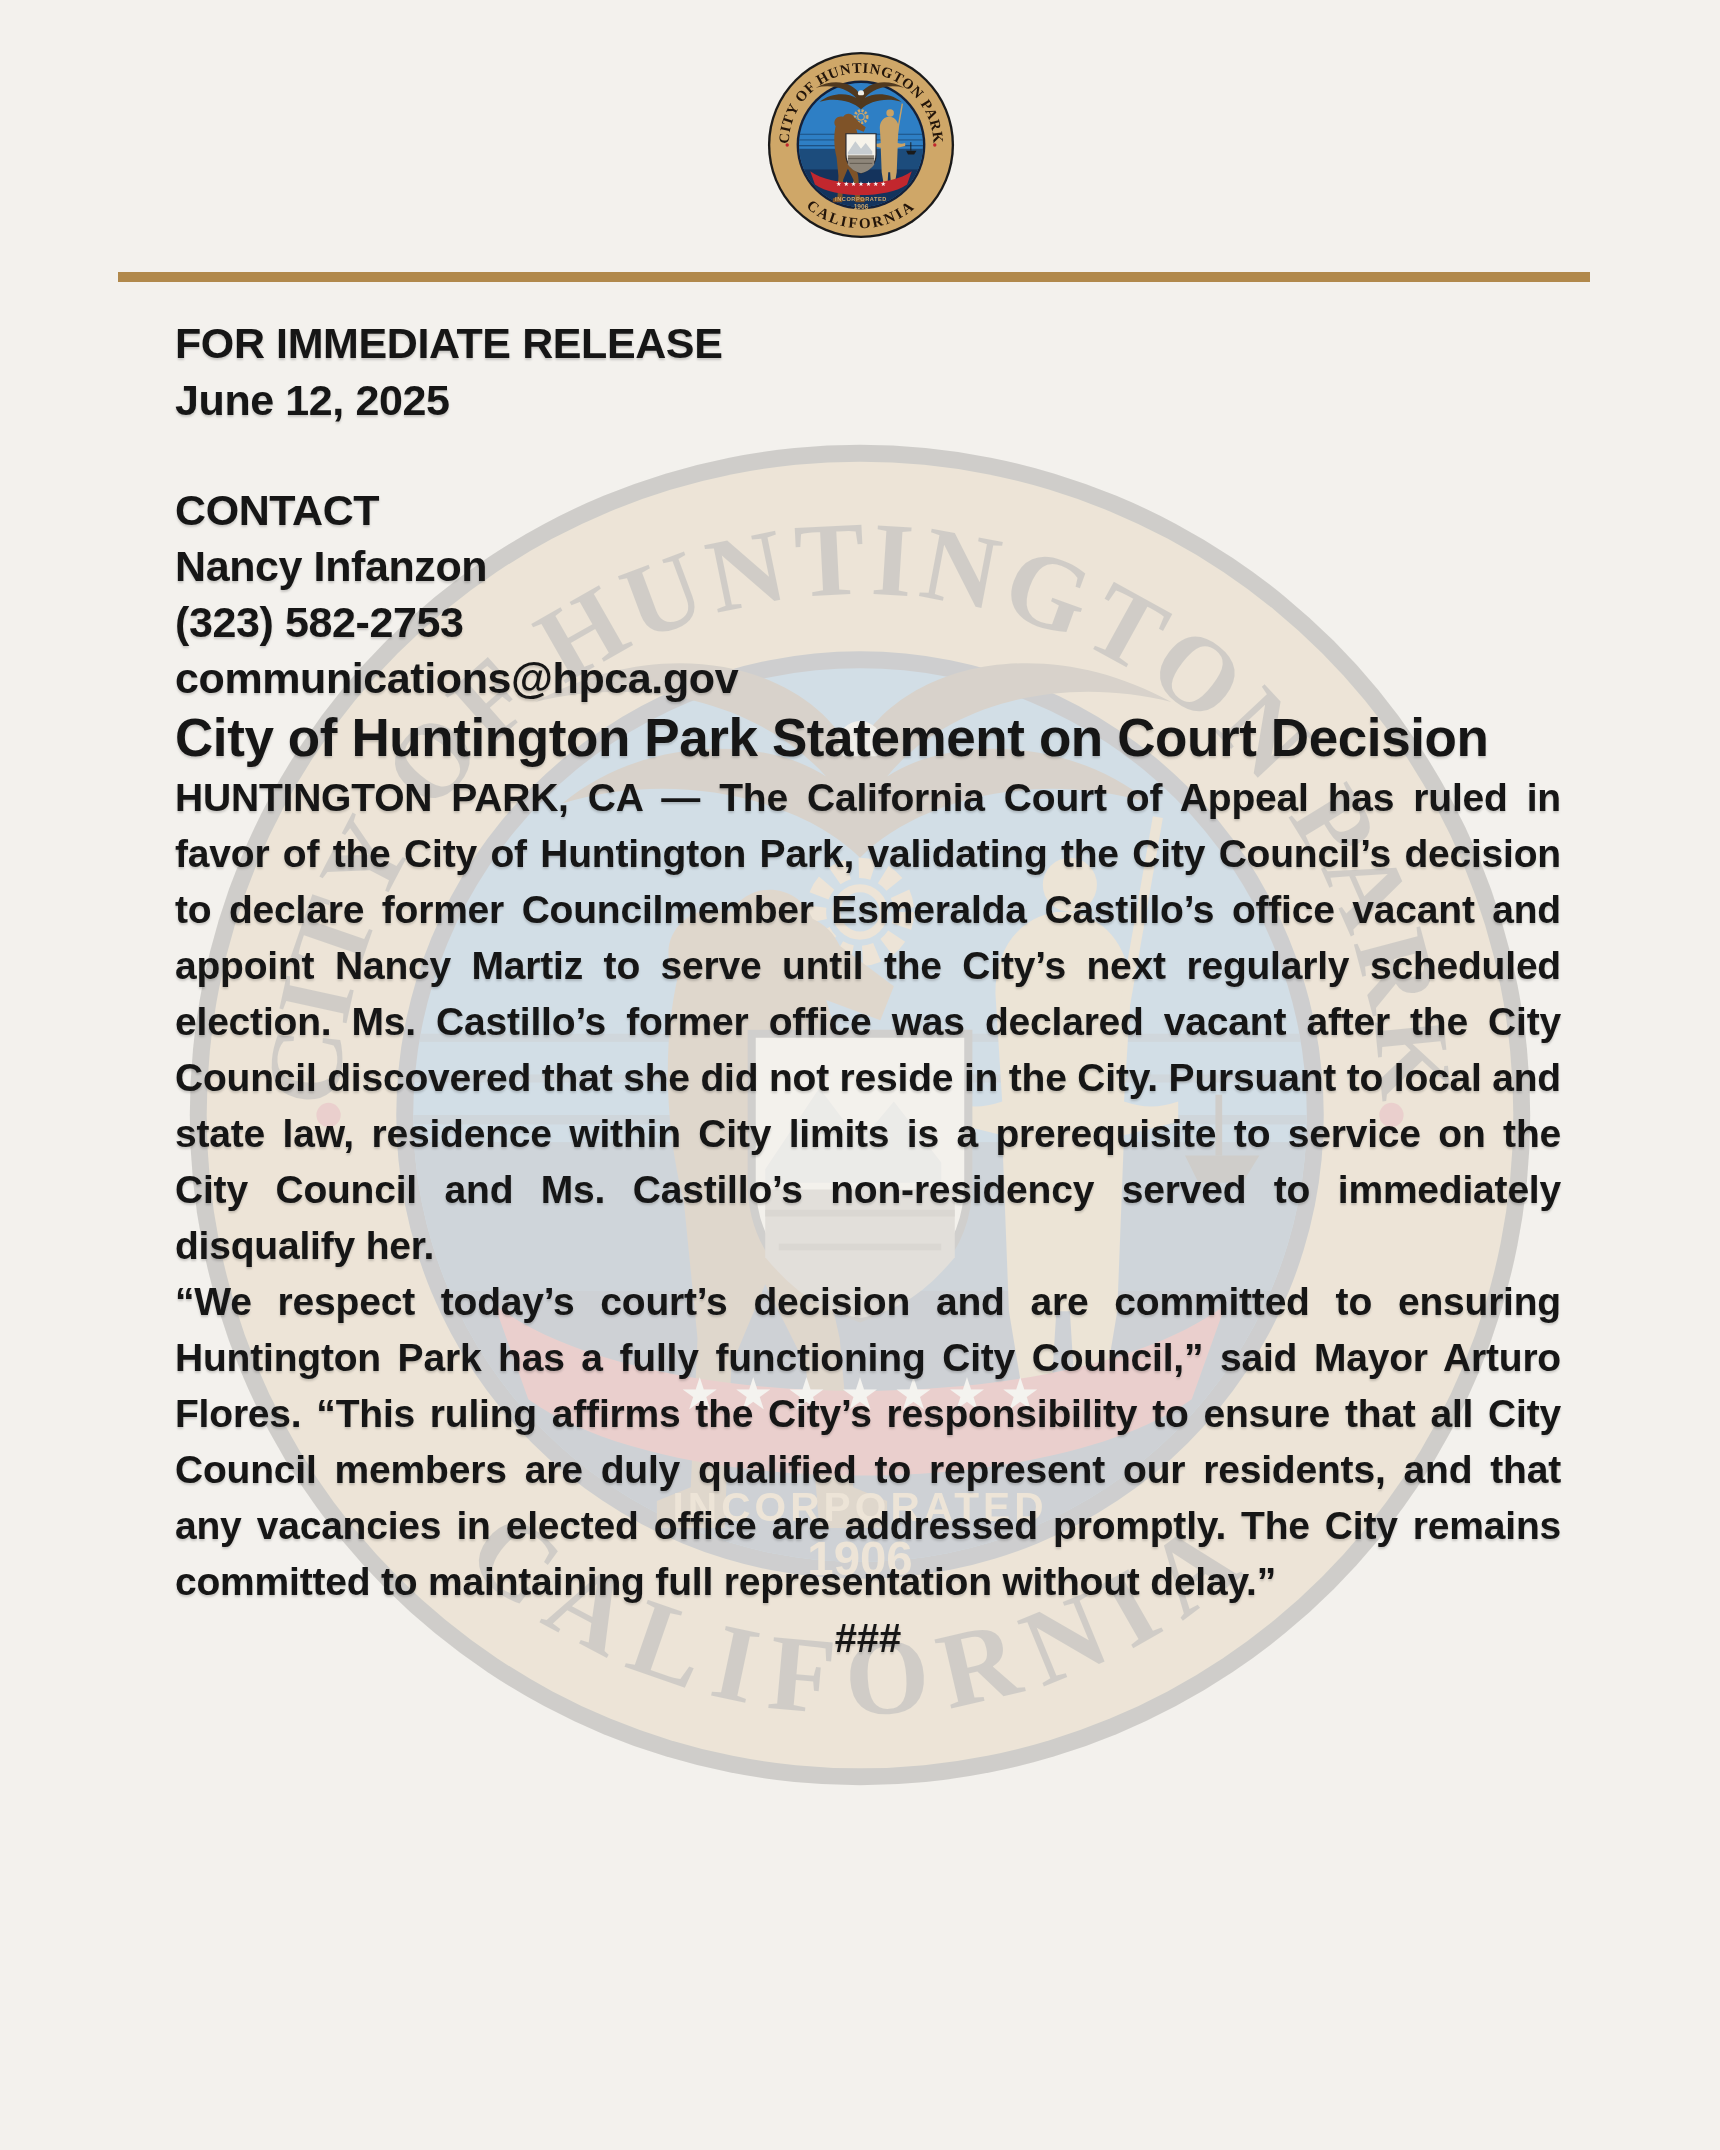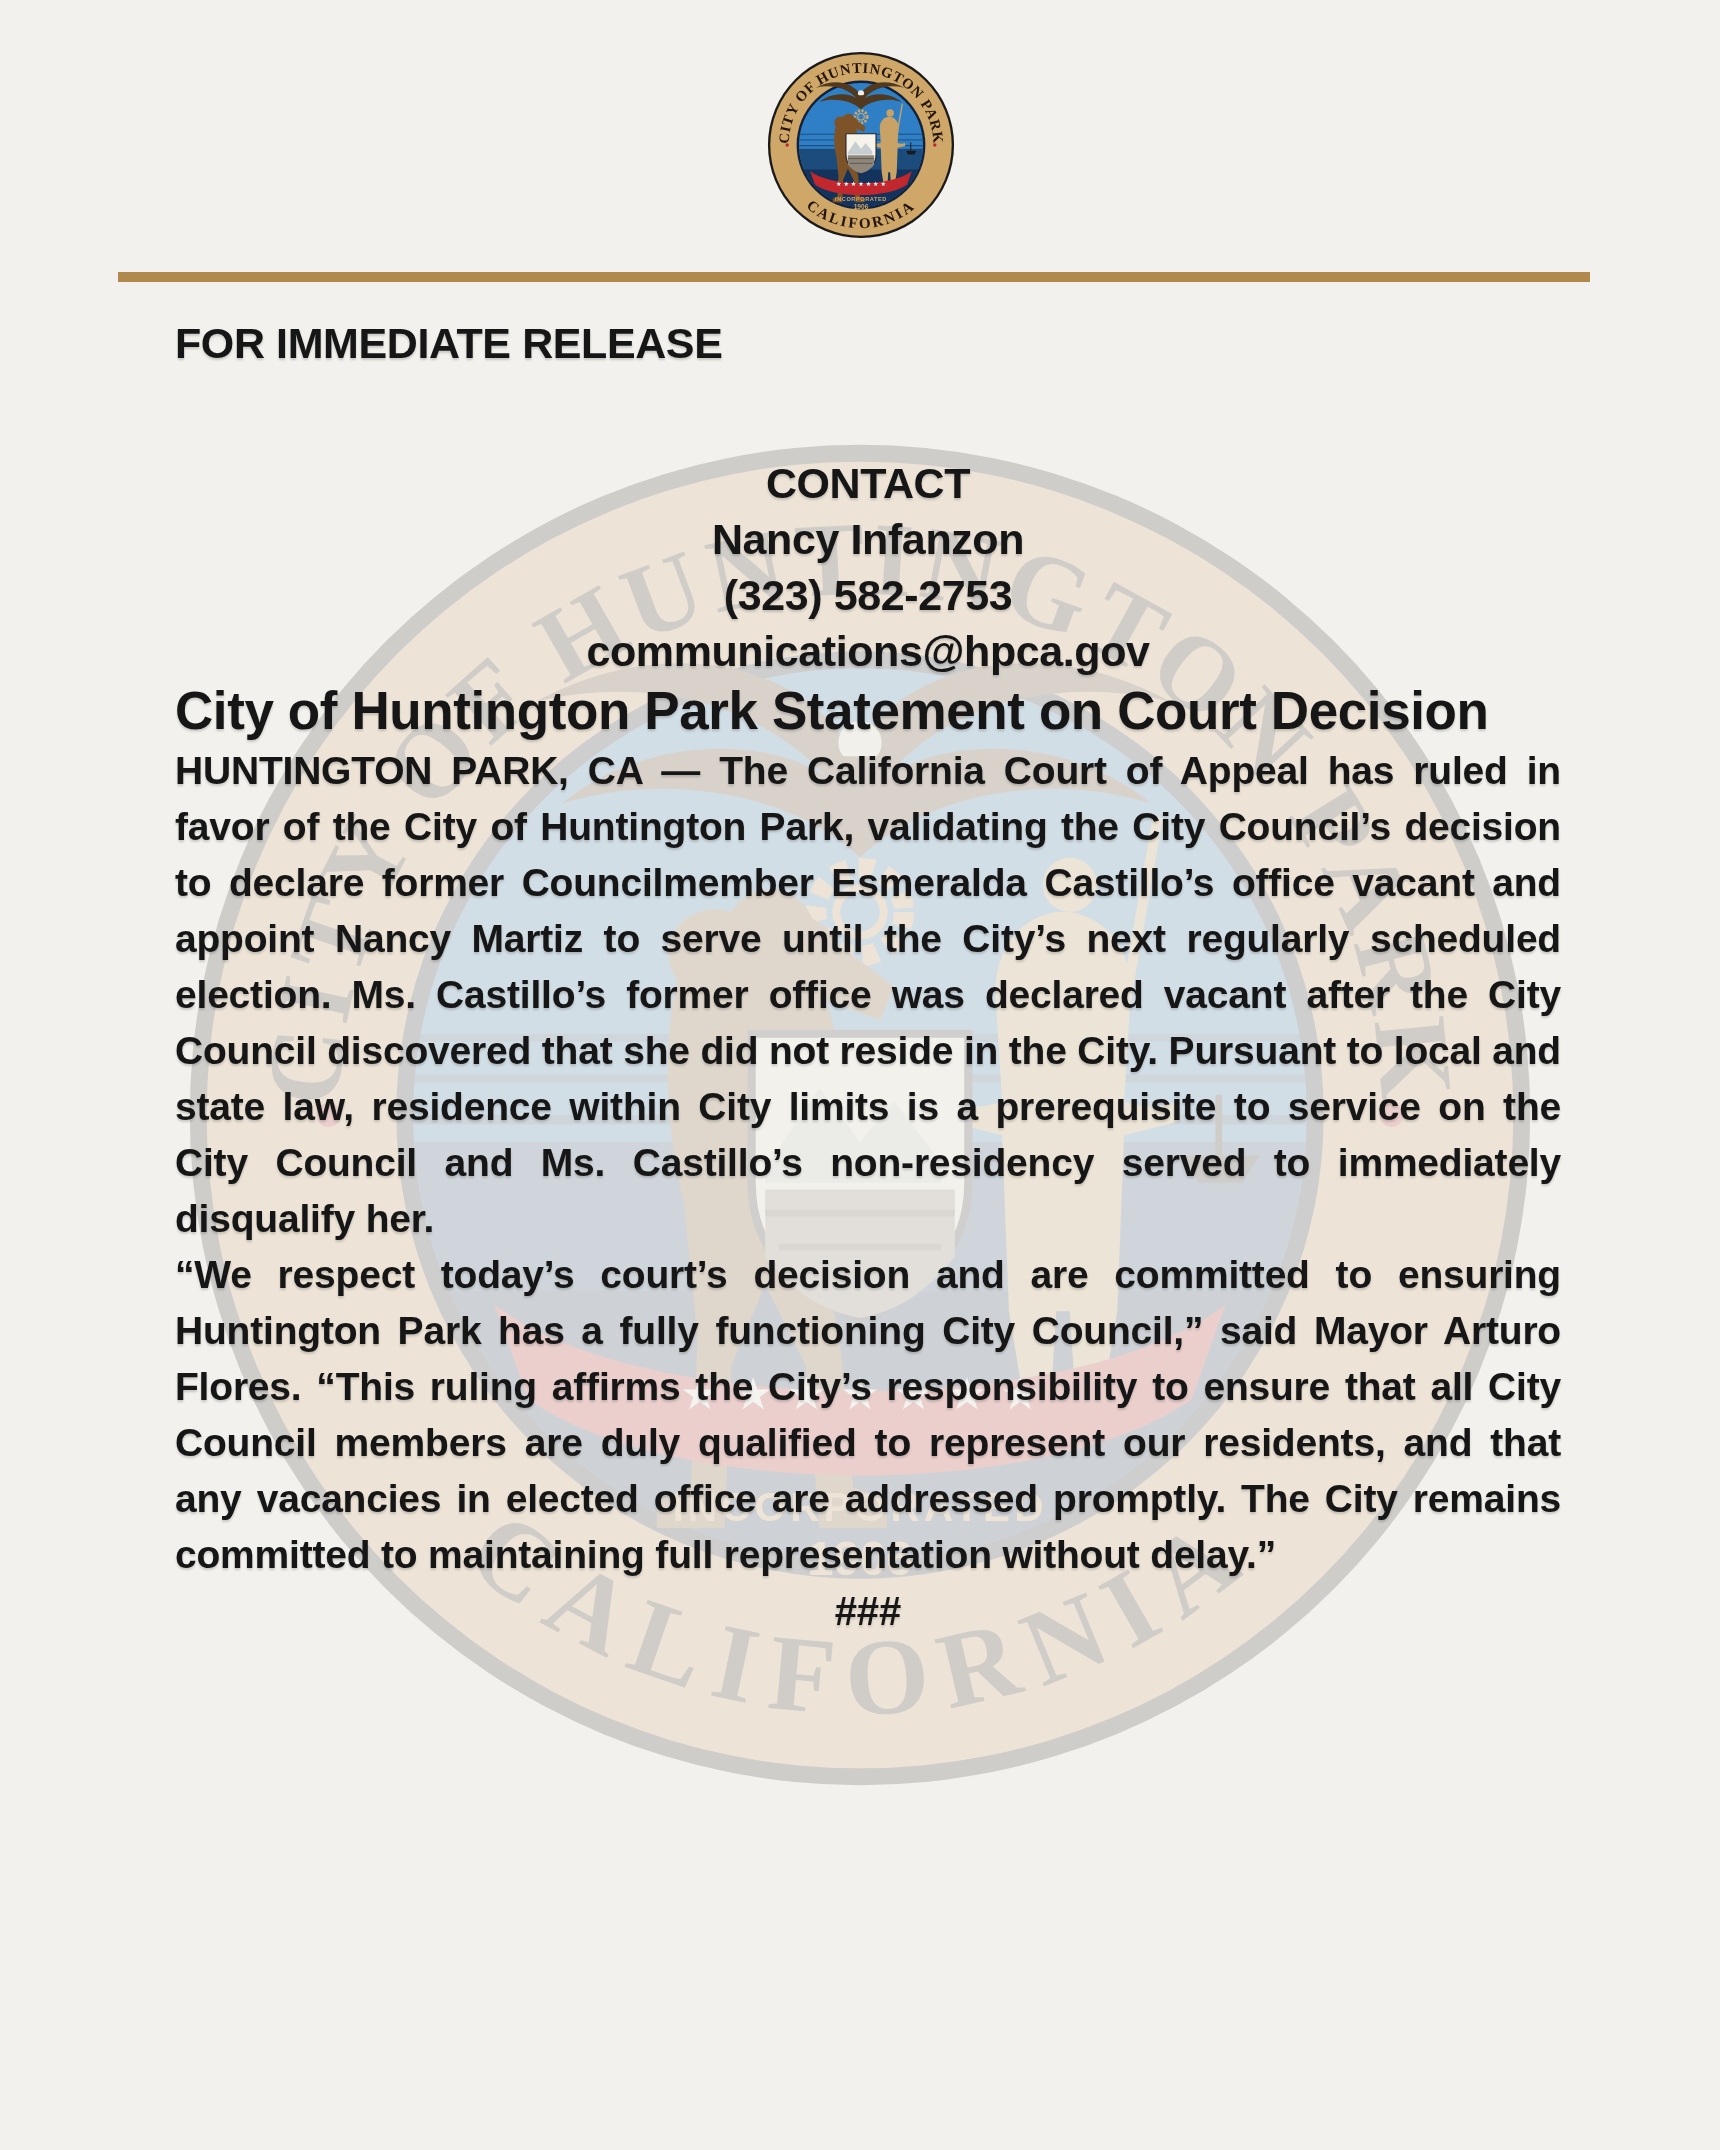--- a/index.html
+++ b/index.html
@@ -14,21 +14,21 @@
   .svg-defs{position:absolute;width:0;height:0;overflow:hidden;}
   
   .rule{position:absolute;left:118px;width:1472px;height:10.4px;background:#B1894C;}
   .rule-top{top:272px;}
   .rule-bottom{top:1996px;}
   
   .content{position:absolute;left:175px;top:0;width:1386px;}
   .content p,.content h1{margin:0;text-shadow:0 2.4px 2.4px rgba(0,0,0,0.18);}
   .release-block{margin-top:315px;}
   .release-block p{font-size:43px;font-weight:700;line-height:57px;letter-spacing:-0.4px;}
-  .contact-block{margin-top:83px;text-align:center;}
+  .contact-block{margin-top:53px;}
   .contact-block p{font-size:43px;font-weight:700;line-height:56px;letter-spacing:-0.4px;}
   .title{margin-top:57px;font-size:53px;font-weight:700;line-height:64px;letter-spacing:-0.4px;}
   .body-para{font-size:39px;font-weight:700;line-height:56px;text-align:justify;letter-spacing:-0.2px;}
   .para-1{margin-top:62px;}
   .para-2{margin-top:57px;}
   .end-mark{font-size:40px;font-weight:700;line-height:56px;text-align:center;}
   
   .chevron{position:absolute;left:1526px;top:2023px;width:54px;height:38px;}
   .chevron svg{width:100%;height:100%;display:block;}
 </style>
@@ -107,20 +107,21 @@
         <use href="#city-seal"></use>
       </svg>
   </div>
 
   <div class="rule rule-top"></div>
 
   <div class="content">
 
     <div class="release-block">
       <p>FOR IMMEDIATE RELEASE</p>
+      <p>June 12, 2025</p>
     </div>
 
     <div class="contact-block">
       <p>CONTACT</p>
       <p>Nancy Infanzon</p>
       <p>(323) 582-2753</p>
       <p>communications@hpca.gov</p>
     </div>
 
     <h1 class="title">

